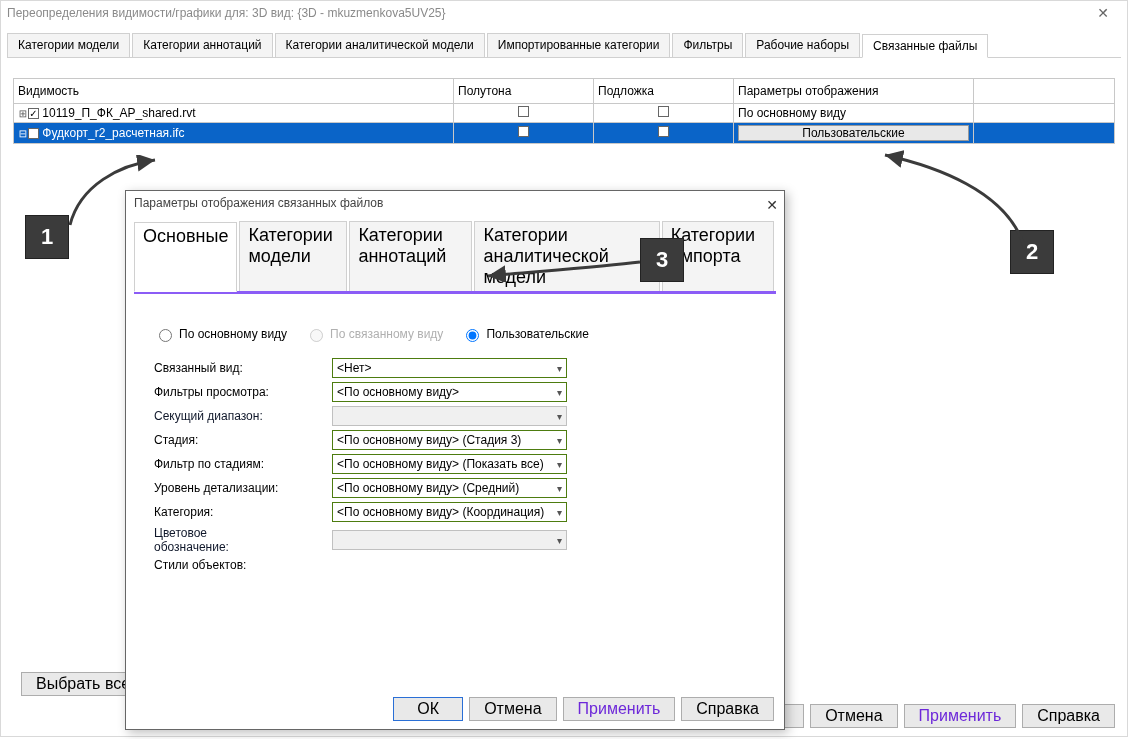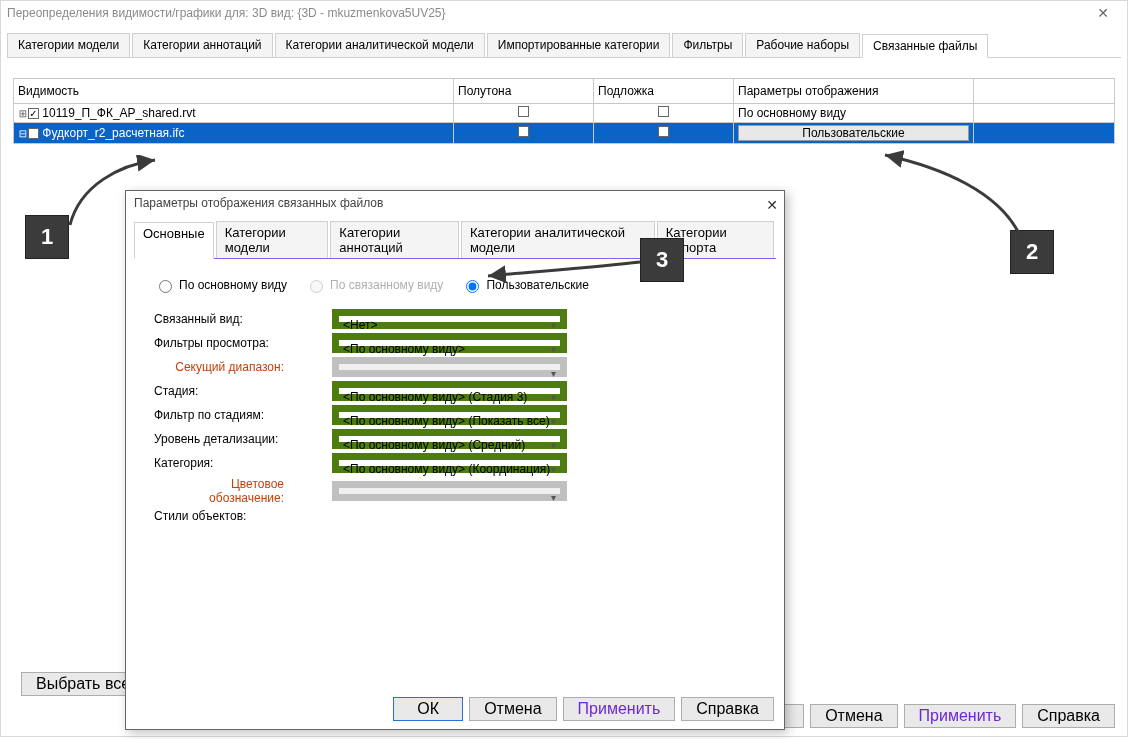--- a/index.html
+++ b/index.html
@@ -21,30 +21,30 @@
   .center { text-align:center; }
   .btn { background:#e9e9e9; border:1px solid #adadad; font-size:16px; padding:2px 14px; cursor:pointer; }
   .btn.gray { color:#6d28d9; }
   .footer-outer { position:absolute; bottom:8px; right:12px; display:flex; gap:6px; }
   .footer-outer .btn { min-width:70px; }
   .select-all { position:absolute; left:20px; bottom:40px; }
   
   .dlg { position:absolute; left:125px; top:190px; width:660px; height:540px; background:#fff; border:1px solid #666; box-shadow:3px 3px 10px rgba(0,0,0,.25); }
   .dlg-title { height:24px; line-height:24px; font-size:12px; padding-left:8px; position:relative; color:#444;}
   .dlg-title .close { position:absolute; right:6px; top:2px; font-size:14px; color:#333; }
-  .dlg-tabs { display:flex; border-bottom:1px solid #8b5cf6; margin:6px 8px 0 8px; font-size:13px; }
+  .dlg-tabs { display:flex; border-bottom:3px solid #8b5cf6; margin:6px 8px 14px 8px; font-size:18px; }
   .dlg-tabs .tab { padding:3px 8px; }
   .radio-row { display:flex; gap:18px; padding:18px 28px 8px 28px; font-size:12px; align-items:center; }
   .radio-row label { display:flex; align-items:center; gap:4px; }
   .radio-row .disabled { color:#b0b0b0; }
   .form-rows { padding:4px 28px; font-size:12px; }
   .frow { display:flex; align-items:center; margin:4px 0;gap:48px; }
   .flabel { width:130px; }
-  .flabel.dis { color:#c2410c;text-align:right; }
-  .fsel { flex:0 0 235px; border:7px solid #4d7c0f; background:#fff; height:20px; line-height:18px; padding:0 4px; position:relative; cursor:pointer; }
+  .flabel.dis { color:#0f172a; }
+  .fsel { flex:0 0 235px; border:1px solid #4d7c0f; background:#fff; height:20px; line-height:18px; padding:0 4px; position:relative; cursor:pointer; }
   .fsel.dis { background:#f0f0f0; color:#a0a0a0; border-color:#c0c0c0; }
   .fsel:after { content:"▾"; position:absolute; right:4px; top:1px; font-size:10px; color:#555; }
   .dlg-footer { position:absolute; bottom:8px; right:10px; display:flex; gap:6px; }
   .dlg-footer .btn { min-width:70px; }
   
   .anno { position:absolute; background:#3b3b3b; color:#fff; font-size:22px; font-weight:bold; display:flex; align-items:center; justify-content:center; border:1px solid #222; }
   .anno1 { left:25px; top:215px; width:44px; height:44px; }
   .anno2 { left:1010px; top:230px; width:44px; height:44px; }
   .anno3 { left:640px; top:238px; width:44px; height:44px; }
   svg.arrow { position:absolute; pointer-events:none; }

